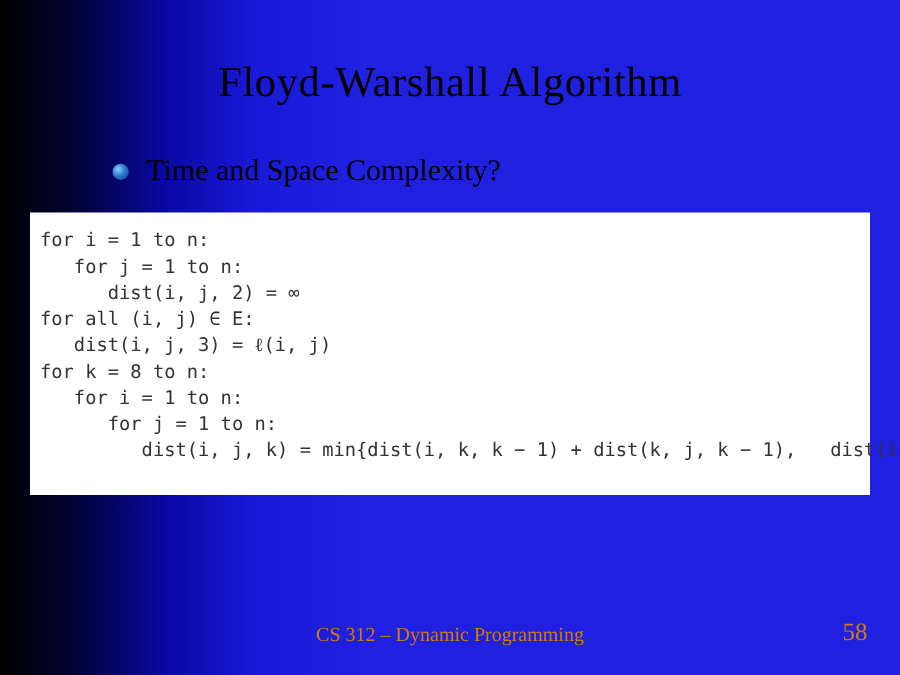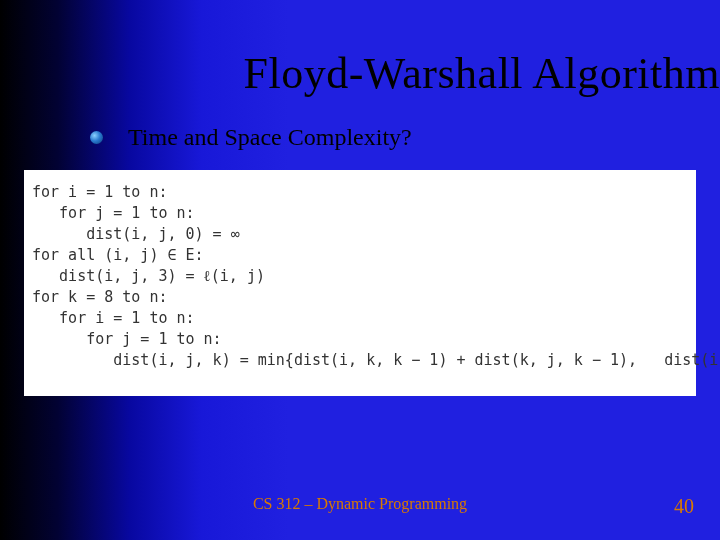--- a/index.html
+++ b/index.html
@@ -16,34 +16,34 @@
       #2020e0 100%);
     position: relative;
     font-family: "Times New Roman", Times, serif;
     color: #000;
   }
   .title {
     position: absolute;
     top: 48px;
     left: 0;
     width: 720px;
-    text-align: right;
-    font-size: 44px;
+    text-align: center;
+    font-size: 34px;
     color: #000;
     font-weight: 400;
     letter-spacing: 0.5px;
   }
   .bullet-row {
     position: absolute;
     top: 124px;
     left: 90px;
     right: 40px;
     display: flex;
     align-items: center;
-    gap: 25px;
+    gap: 14px;
   }
   .bullet-dot {
     width: 13px;
     height: 13px;
     border-radius: 50%;
     background: radial-gradient(circle at 35% 35%, #8bd0ff 0%, #2a7ad0 45%, #0a3a78 100%);
     flex: 0 0 auto;
   }
   .bullet-text {
     font-size: 24px;
@@ -63,21 +63,21 @@
     color: #333;
     white-space: pre;
   }
   .footer {
     position: absolute;
     bottom: 22px;
     left: 0;
     width: 720px;
     display: flex;
     justify-content: space-between;
-    align-items: flex-start;
+    align-items: flex-end;
     padding: 0 26px 0 0;
     font-family: "Times New Roman", Times, serif;
   }
   .footer .center {
     position: absolute;
     left: 0;
     width: 720px;
     text-align: center;
     font-size: 16px;
     color: #d97a00;
@@ -97,26 +97,26 @@
 
   <div class="title">Floyd-Warshall Algorithm</div>
 
   <div class="bullet-row">
     <span class="bullet-dot"></span>
     <span class="bullet-text">Time and Space Complexity?</span>
   </div>
 
   <div class="codebox"><span>for i = 1 to n:</span>
 <span>   for j = 1 to n:</span>
-<span>      dist(i, j, 0) = ∞</span>
+<span>      dist(i, j, 2) = ∞</span>
 <span>for all (i, j) ∈ E:</span>
 <span>   dist(i, j, 3) = ℓ(i, j)</span>
 <span>for k = 8 to n:</span>
 <span>   for i = 1 to n:</span>
 <span>      for j = 1 to n:</span>
 <span>         dist(i, j, k) = min{dist(i, k, k − 1) + dist(k, j, k − 1),   dist(i, j, k − 1)}</span></div>
 
   <div class="footer">
     <div class="center">CS 312 – Dynamic Programming</div>
-    <div class="pagenum">40</div>
+    <div class="pagenum">58</div>
   </div>
 
 </div>
 
 </body></html>

